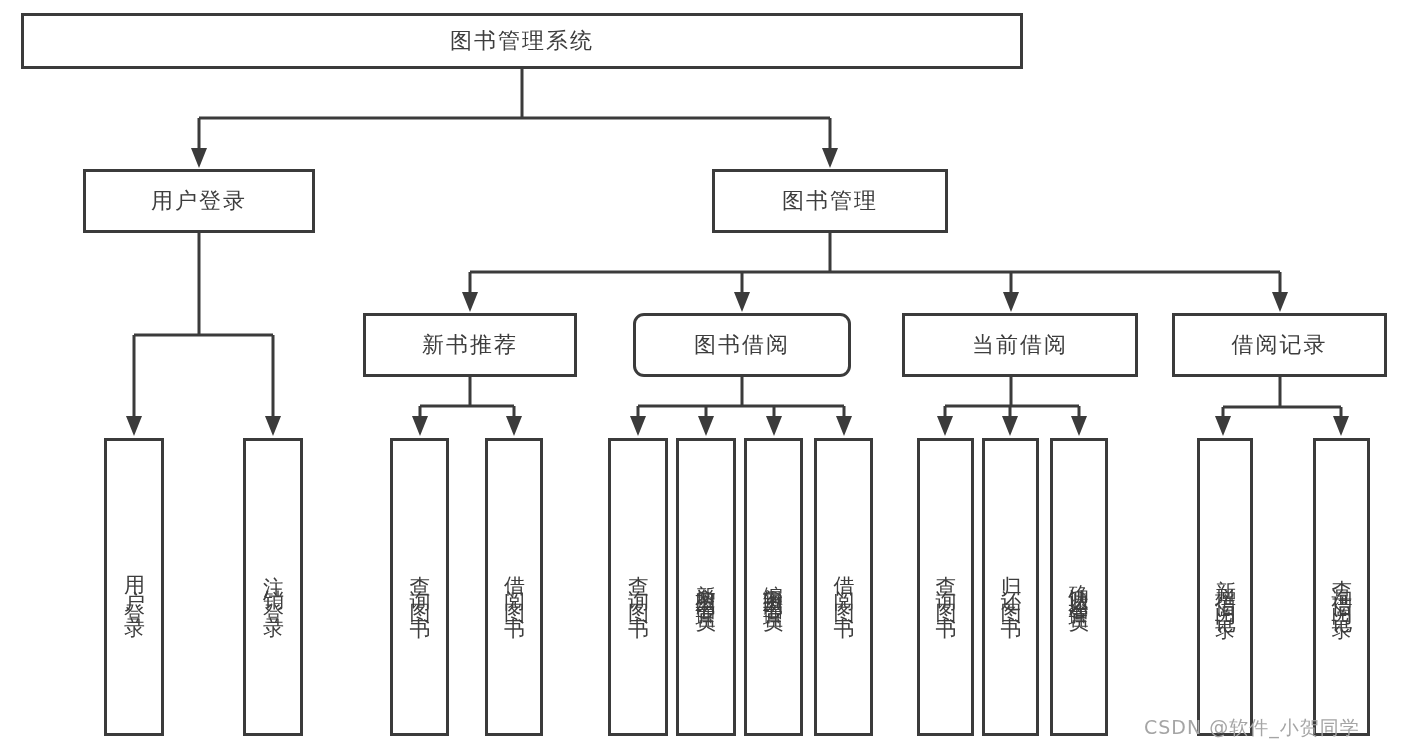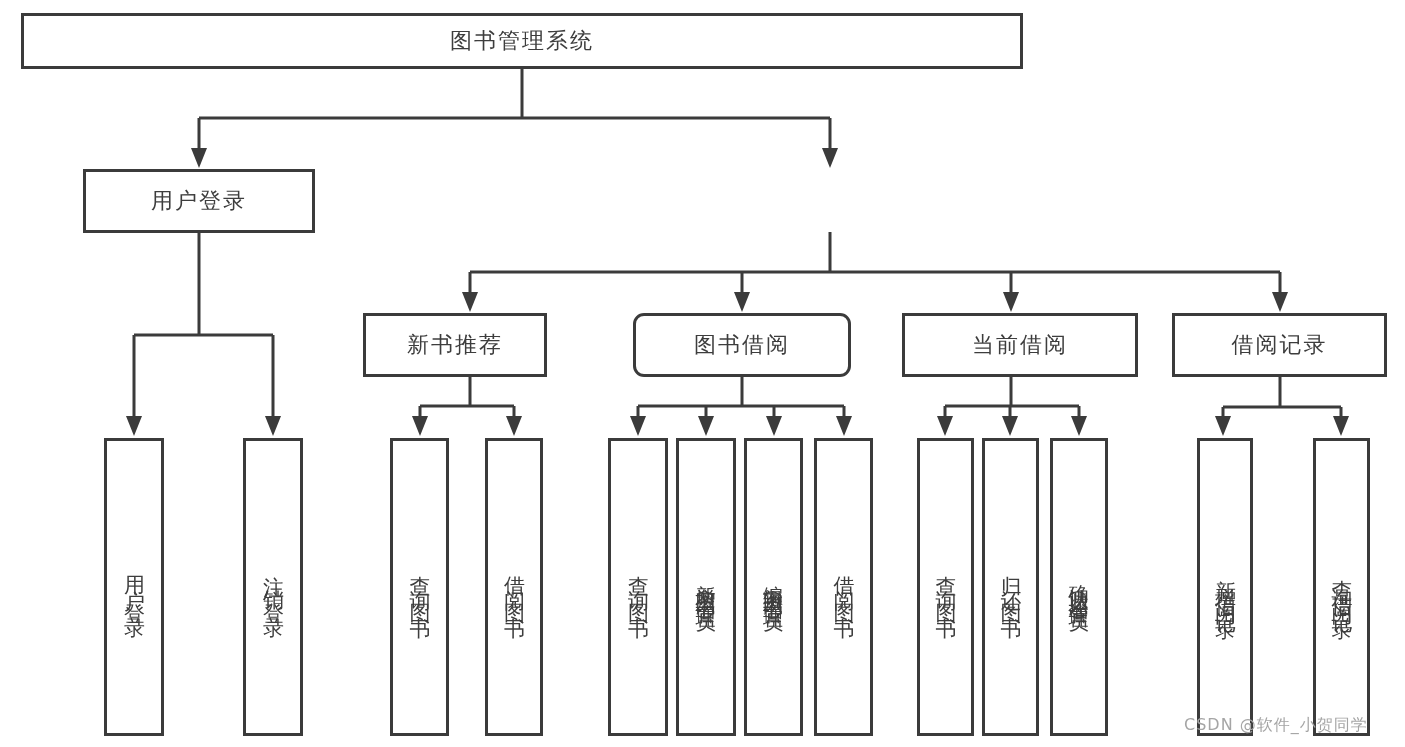--- a/index.html
+++ b/index.html
@@ -38,22 +38,22 @@
     writing-mode:vertical-rl;
     text-orientation:upright;
     font-size:21px;
     letter-spacing:14px;
     line-height:1.0;
   }
   .leaf.mid{letter-spacing:8px;}
   .leaf.tight{letter-spacing:4px;font-size:20px;}
   #watermark{
     position:absolute;
-    left:1184px;top:715px;
-    font-size:16px;
+    left:1144px;top:715px;
+    font-size:19px;
     letter-spacing:1px;
     color:var(--wm);
     white-space:nowrap;
     z-index:5;
   }
 </style>
 </head>
 <body>
 
 <div id="canvas">
@@ -85,22 +85,23 @@
       <polygon points="1002,416 1018,416 1010,436"></polygon>
       <polygon points="1071,416 1087,416 1079,436"></polygon>
       <polygon points="1215,416 1231,416 1223,436"></polygon>
       <polygon points="1333,416 1349,416 1341,436"></polygon>
     </g>
   </svg>
 
   <div class="box hbox" style="left:21px;top:13px;width:1002px;height:56px;">图书管理系统</div>
 
   <div class="box hbox" style="left:83px;top:169px;width:232px;height:64px;">用户登录</div>
+  <div class="box hbox" style="left:712px;top:169px;width:236px;height:64px;">图书管理</div>
 
-  <div class="box hbox" style="left:363px;top:313px;width:184px;height:64px;">新书推荐</div>
+  <div class="box hbox" style="left:363px;top:313px;width:214px;height:64px;">新书推荐</div>
   <div class="box hbox" style="left:633px;top:313px;width:218px;height:64px;border-radius:11px;">图书借阅</div>
   <div class="box hbox" style="left:902px;top:313px;width:236px;height:64px;">当前借阅</div>
   <div class="box hbox" style="left:1172px;top:313px;width:215px;height:64px;">借阅记录</div>
 
   <div class="box leaf" style="left:104px;width:60px;">用户登录</div>
   <div class="box leaf" style="left:243px;width:60px;">注销登录</div>
 
   <div class="box leaf" style="left:390px;width:59px;">查询图书</div>
   <div class="box leaf" style="left:485px;width:58px;">借阅图书</div>
 

